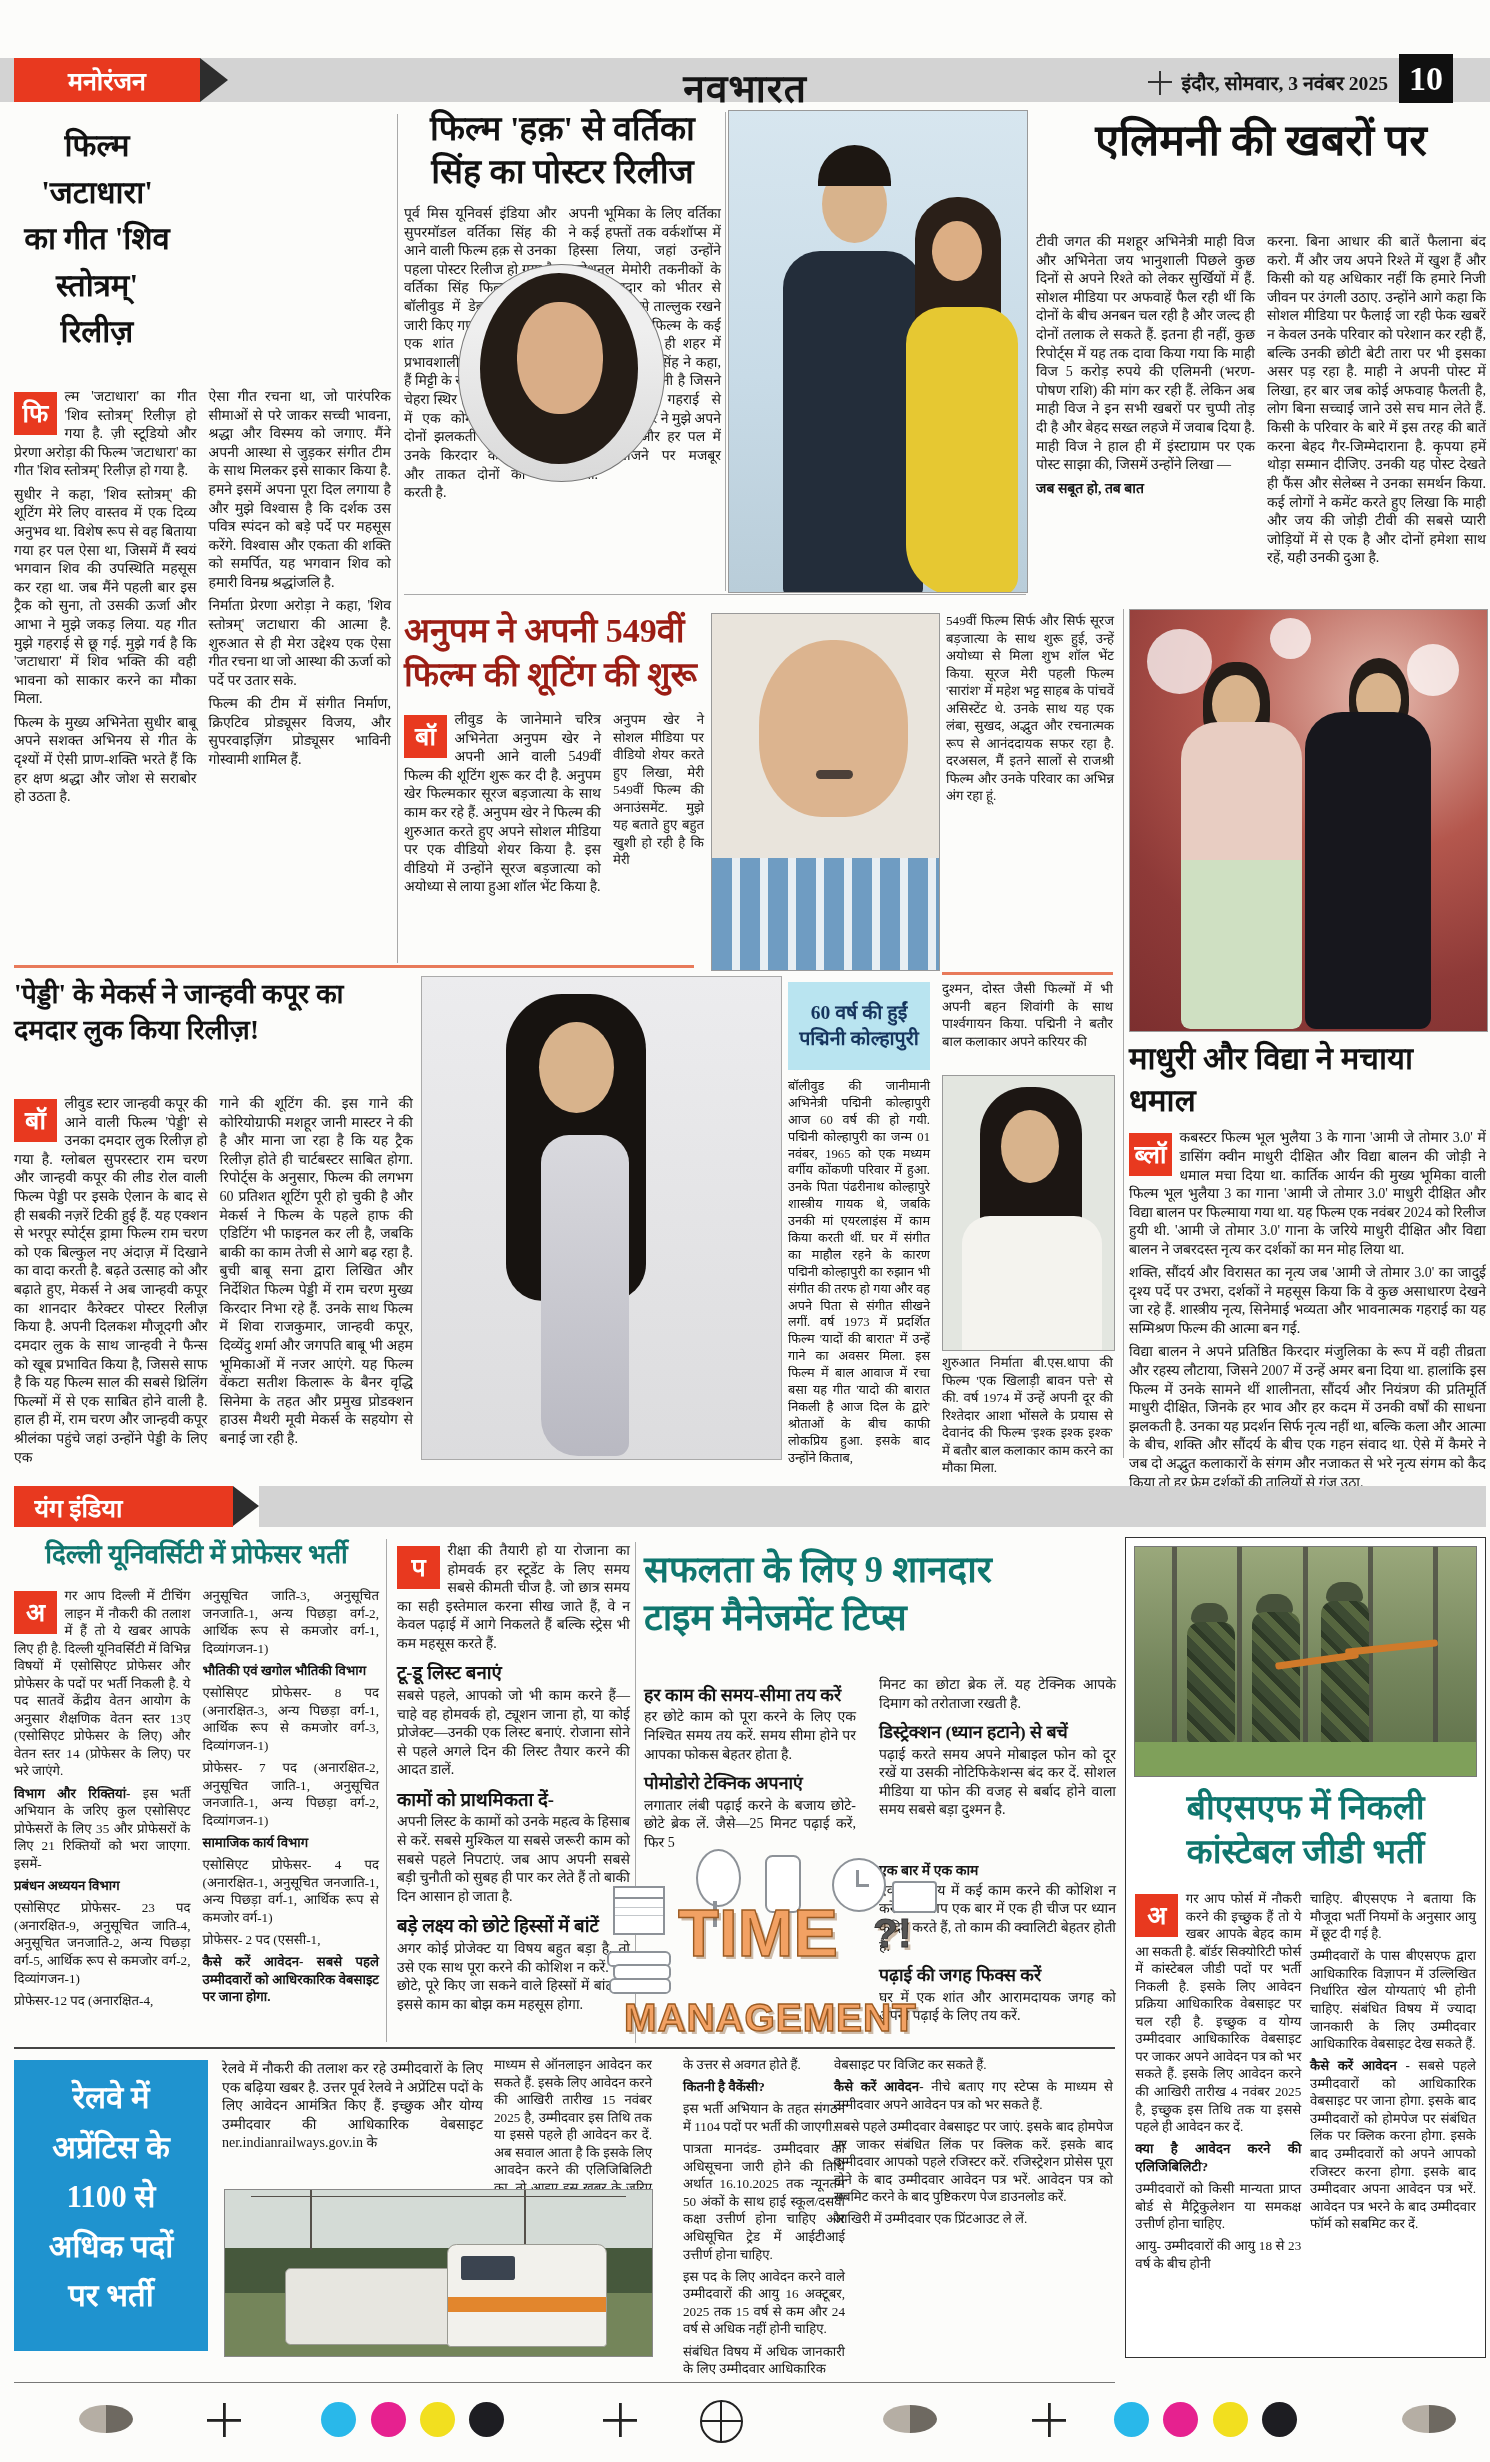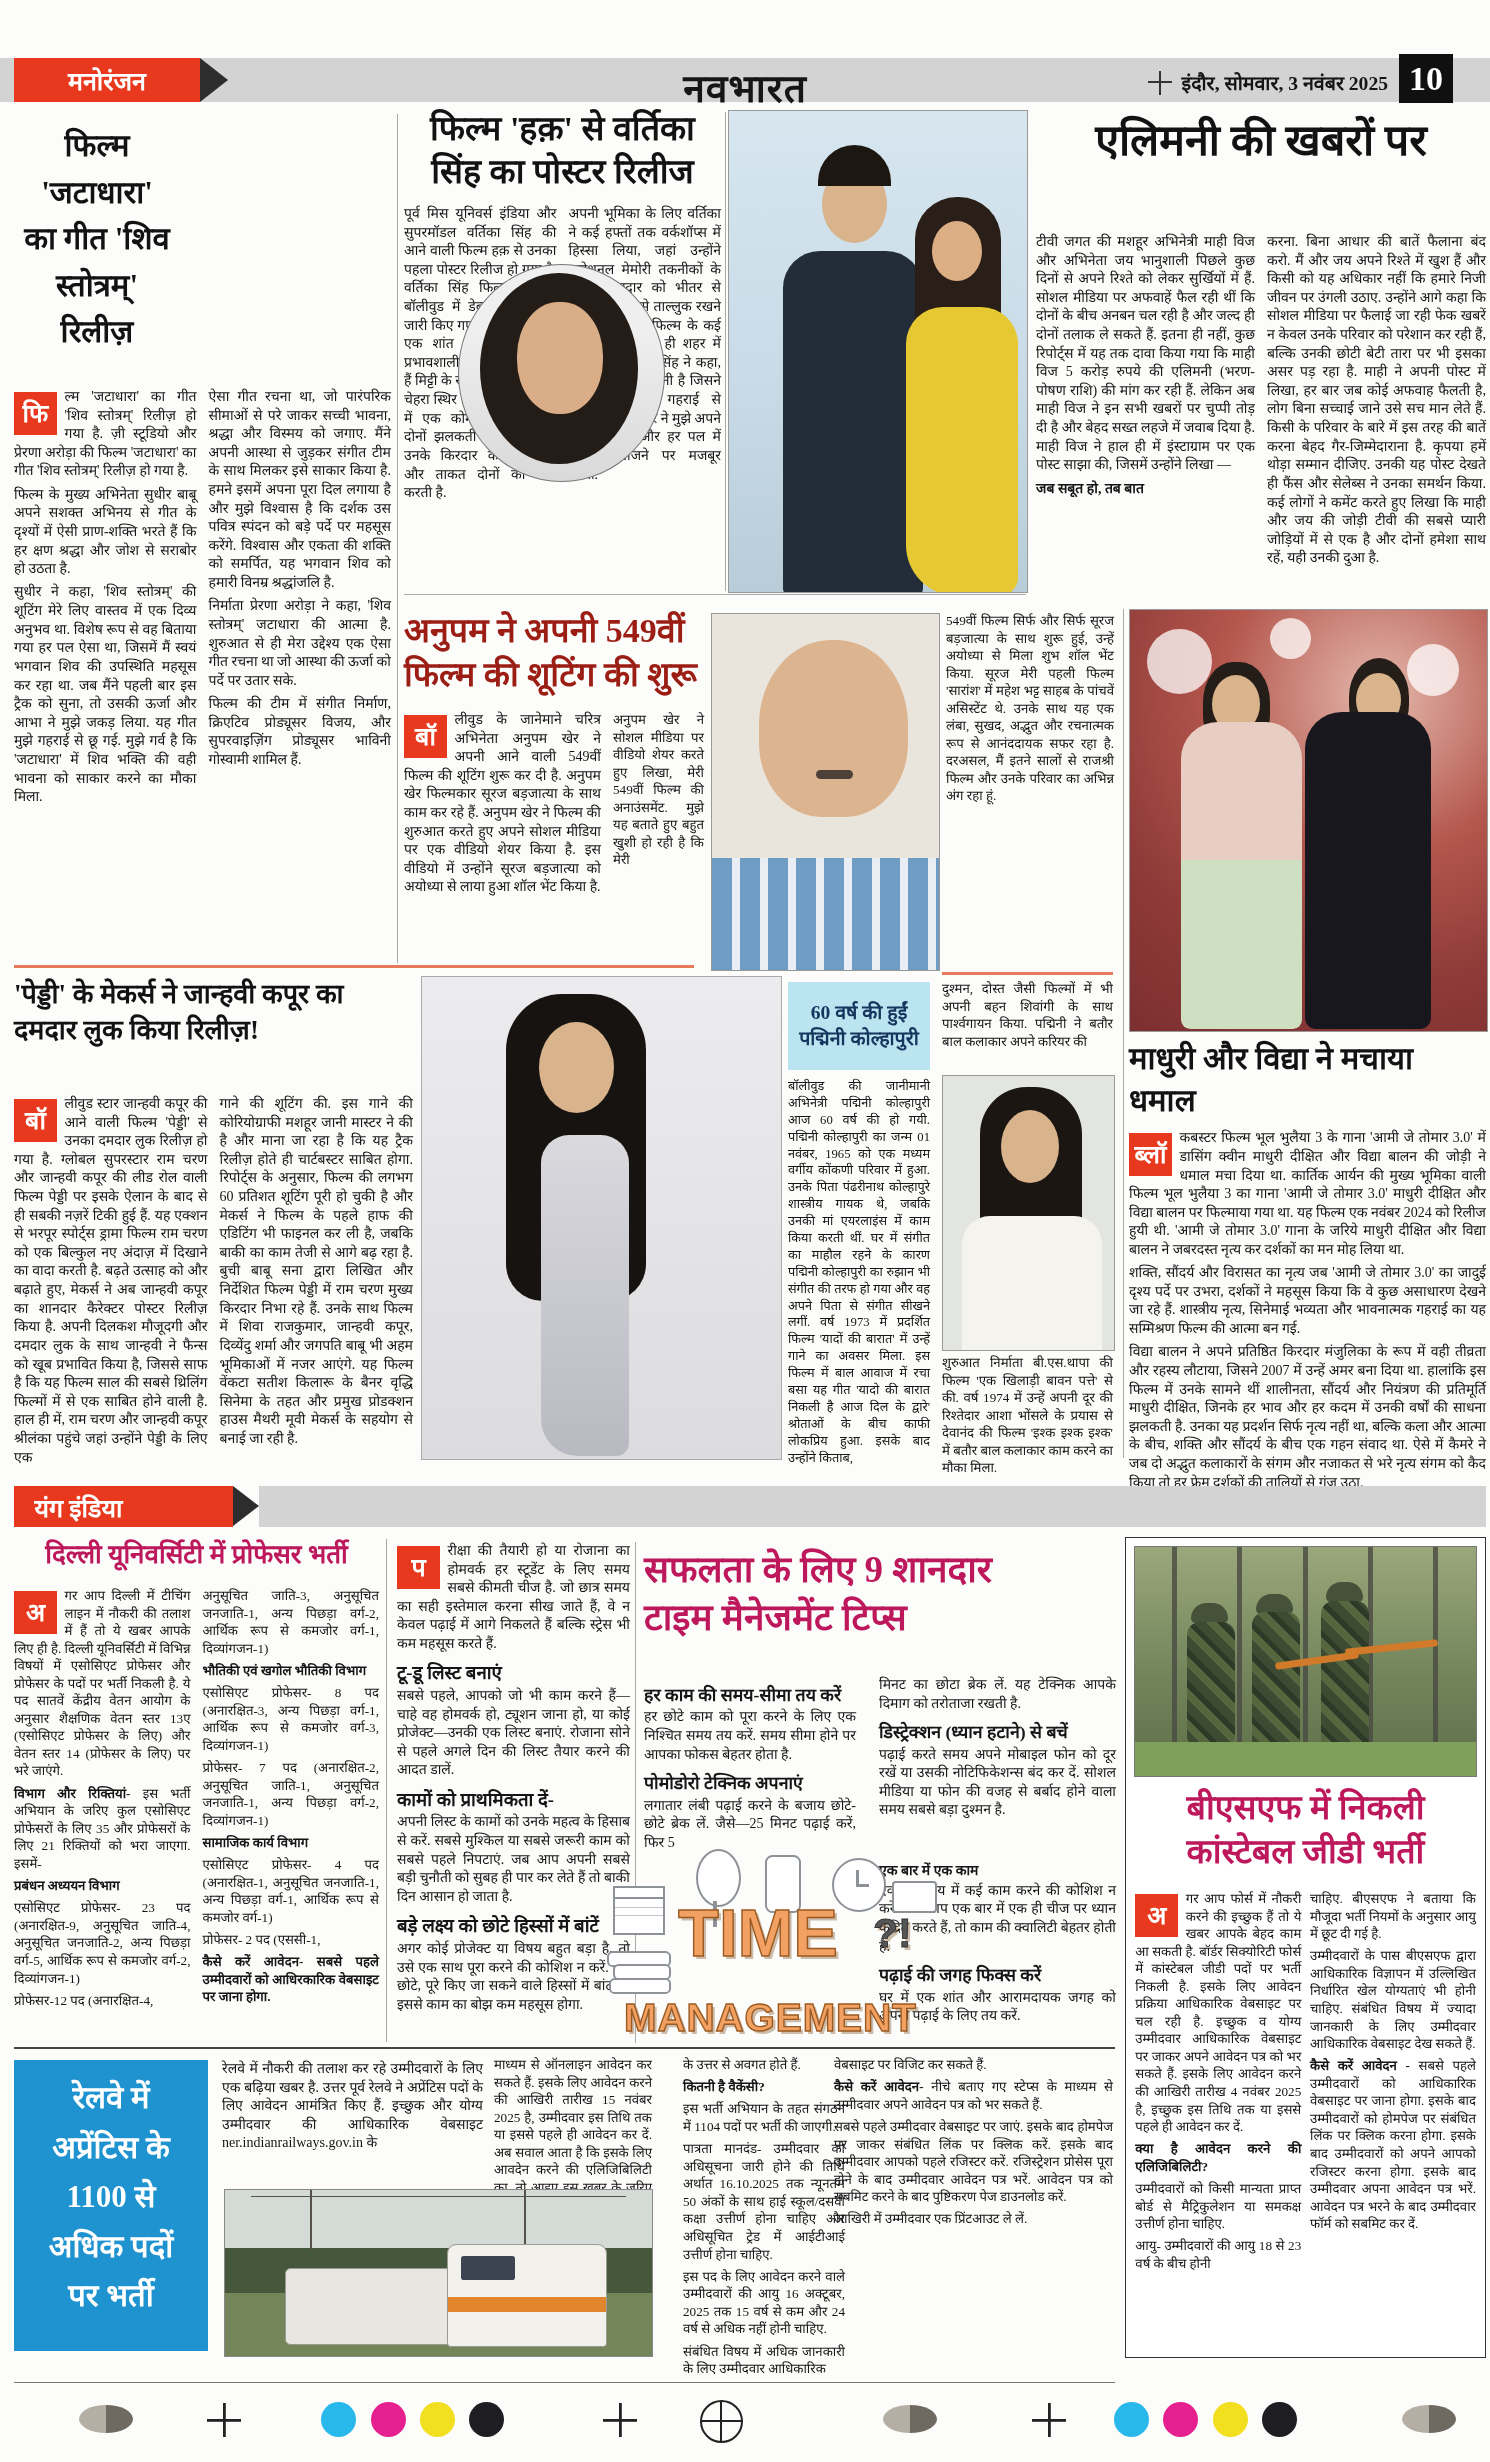--- a/index.html
+++ b/index.html
@@ -29,21 +29,21 @@
   .subhead{font-weight:bold;font-size:16px;margin:5.6px 0 2.8px 0;}
   .dropcap{float:left;width:43px;height:43px;background:#e8391f;color:#fff;font-size:25px;font-weight:bold;
            display:flex;align-items:center;justify-content:center;margin:3.7px 7.5px 1.9px 0;}
   .vrule{width:0.9px;background:#a9a9a9;}
   .hrule{height:0.9px;background:#a9a9a9;}
   .redsep{height:2.8px;background:#e87a5a;}
 
   
   .h-black{font-weight:900;color:#121212;}
   .h-maroon{font-weight:900;color:#9b1d14;}
-  .h-blue{font-weight:900;color:#be185d;}
+  .h-blue{font-weight:900;color:#0f766e;}
 
   .cols2{display:flex;gap:12px;}
   .col{flex:1;}
 
   
   .ph{overflow:hidden;position:absolute;}
   .headc{position:absolute;border-radius:50%;background:#d8b38c;}
   .hairc{position:absolute;background:#241d18;border-radius:45% 45% 40% 40%;}
 
   
@@ -151,22 +151,22 @@
     <div style="position:absolute;left:0;top:11.2px;width:166px;text-align:center;font-size:31px;line-height:1.5;" class="h-black">
       <div>फिल्म</div>
       <div>'जटाधारा'</div>
       <div>का गीत 'शिव</div>
       <div>स्तोत्रम्'</div>
       <div>रिलीज़</div>
     </div>
     <div class="cols2" style="position:absolute;left:0;top:276px;width:377px;">
       <div class="col">
         <p><span class="dropcap">फि</span><span>ल्म 'जटाधारा' का गीत 'शिव स्तोत्रम्' रिलीज़ हो गया है. ज़ी स्टूडियो और प्रेरणा अरोड़ा की फिल्म 'जटाधारा' का गीत 'शिव स्तोत्रम्' रिलीज़ हो गया है.</span></p>
+        <p>सुधीर ने कहा, 'शिव स्तोत्रम्' की शूटिंग मेरे लिए वास्तव में एक दिव्य अनुभव था. विशेष रूप से वह बिताया गया हर पल ऐसा था, जिसमें मैं स्वयं भगवान शिव की उपस्थिति महसूस कर रहा था. जब मैंने पहली बार इस ट्रैक को सुना, तो उसकी ऊर्जा और आभा ने मुझे जकड़ लिया. यह गीत मुझे गहराई से छू गई. मुझे गर्व है कि 'जटाधारा' में शिव भक्ति की वही भावना को साकार करने का मौका मिला.</p>
         <p>फिल्म के मुख्य अभिनेता सुधीर बाबू अपने सशक्त अभिनय से गीत के दृश्यों में ऐसी प्राण-शक्ति भरते हैं कि हर क्षण श्रद्धा और जोश से सराबोर हो उठता है.</p>
-        <p>सुधीर ने कहा, 'शिव स्तोत्रम्' की शूटिंग मेरे लिए वास्तव में एक दिव्य अनुभव था. विशेष रूप से वह बिताया गया हर पल ऐसा था, जिसमें मैं स्वयं भगवान शिव की उपस्थिति महसूस कर रहा था. जब मैंने पहली बार इस ट्रैक को सुना, तो उसकी ऊर्जा और आभा ने मुझे जकड़ लिया. यह गीत मुझे गहराई से छू गई. मुझे गर्व है कि 'जटाधारा' में शिव भक्ति की वही भावना को साकार करने का मौका मिला.</p>
       </div>
       <div class="col">
         <p>ऐसा गीत रचना था, जो पारंपरिक सीमाओं से परे जाकर सच्ची भावना, श्रद्धा और विस्मय को जगाए. मैंने अपनी आस्था से जुड़कर संगीत टीम के साथ मिलकर इसे साकार किया है. हमने इसमें अपना पूरा दिल लगाया है और मुझे विश्वास है कि दर्शक उस पवित्र स्पंदन को बड़े पर्दे पर महसूस करेंगे. विश्वास और एकता की शक्ति को समर्पित, यह भगवान शिव को हमारी विनम्र श्रद्धांजलि है.</p>
         <p>निर्माता प्रेरणा अरोड़ा ने कहा, 'शिव स्तोत्रम्' जटाधारा की आत्मा है. शुरुआत से ही मेरा उद्देश्य एक ऐसा गीत रचना था जो आस्था की ऊर्जा को पर्दे पर उतार सके.</p>
         <p>फिल्म की टीम में संगीत निर्माण, क्रिएटिव प्रोड्यूसर विजय, और सुपरवाइज़िंग प्रोड्यूसर भाविनी गोस्वामी शामिल हैं.</p>
       </div>
     </div>
   </div>
   <div class="abs vrule" style="left:397px;top:114px;height:849px;"></div>
 

